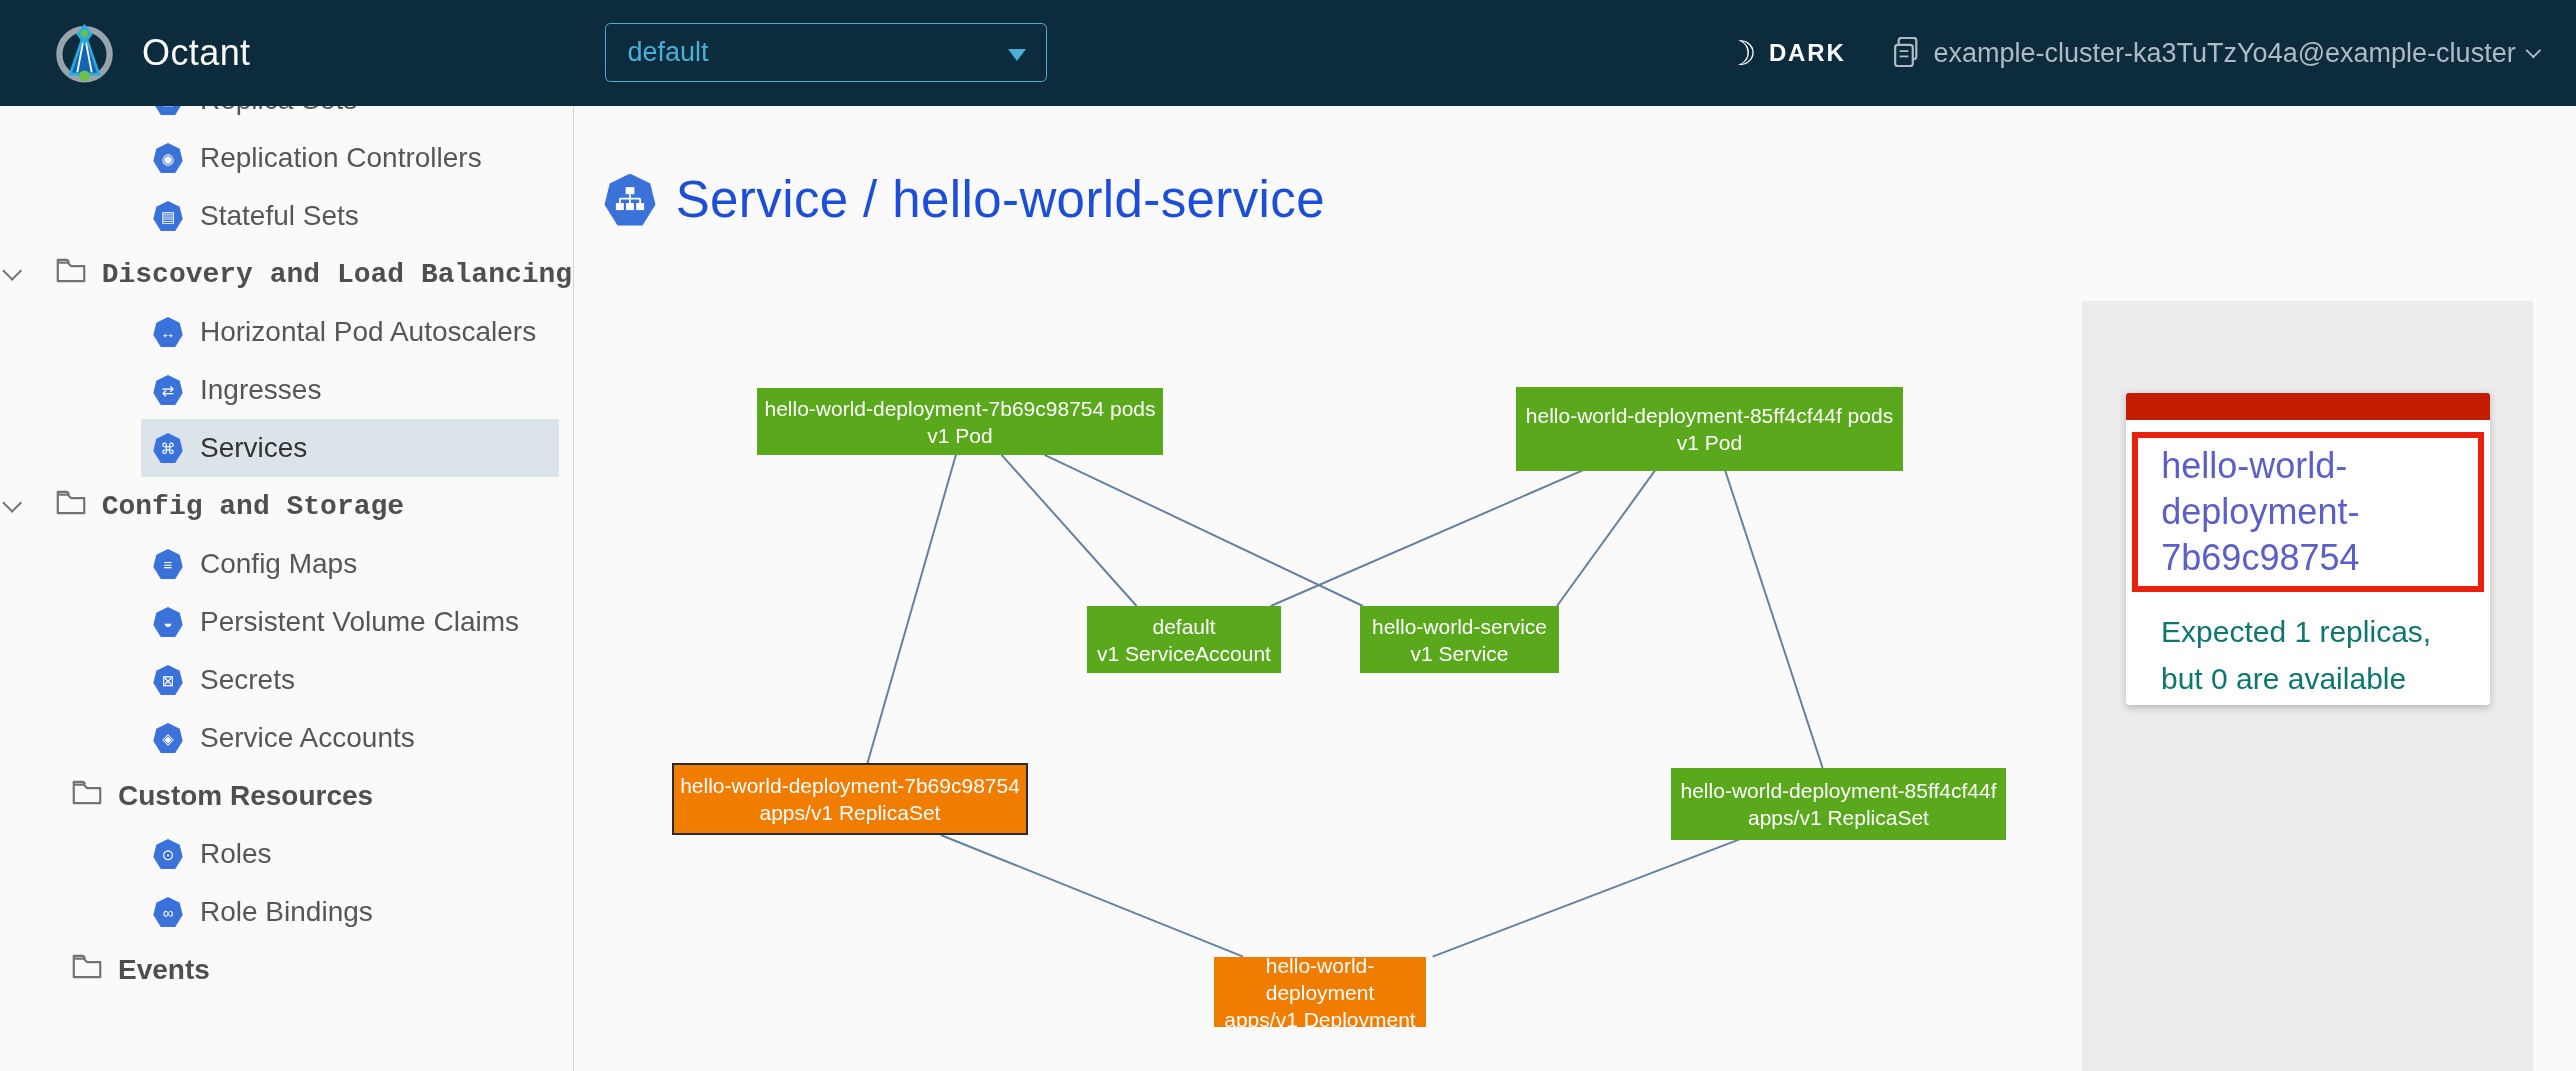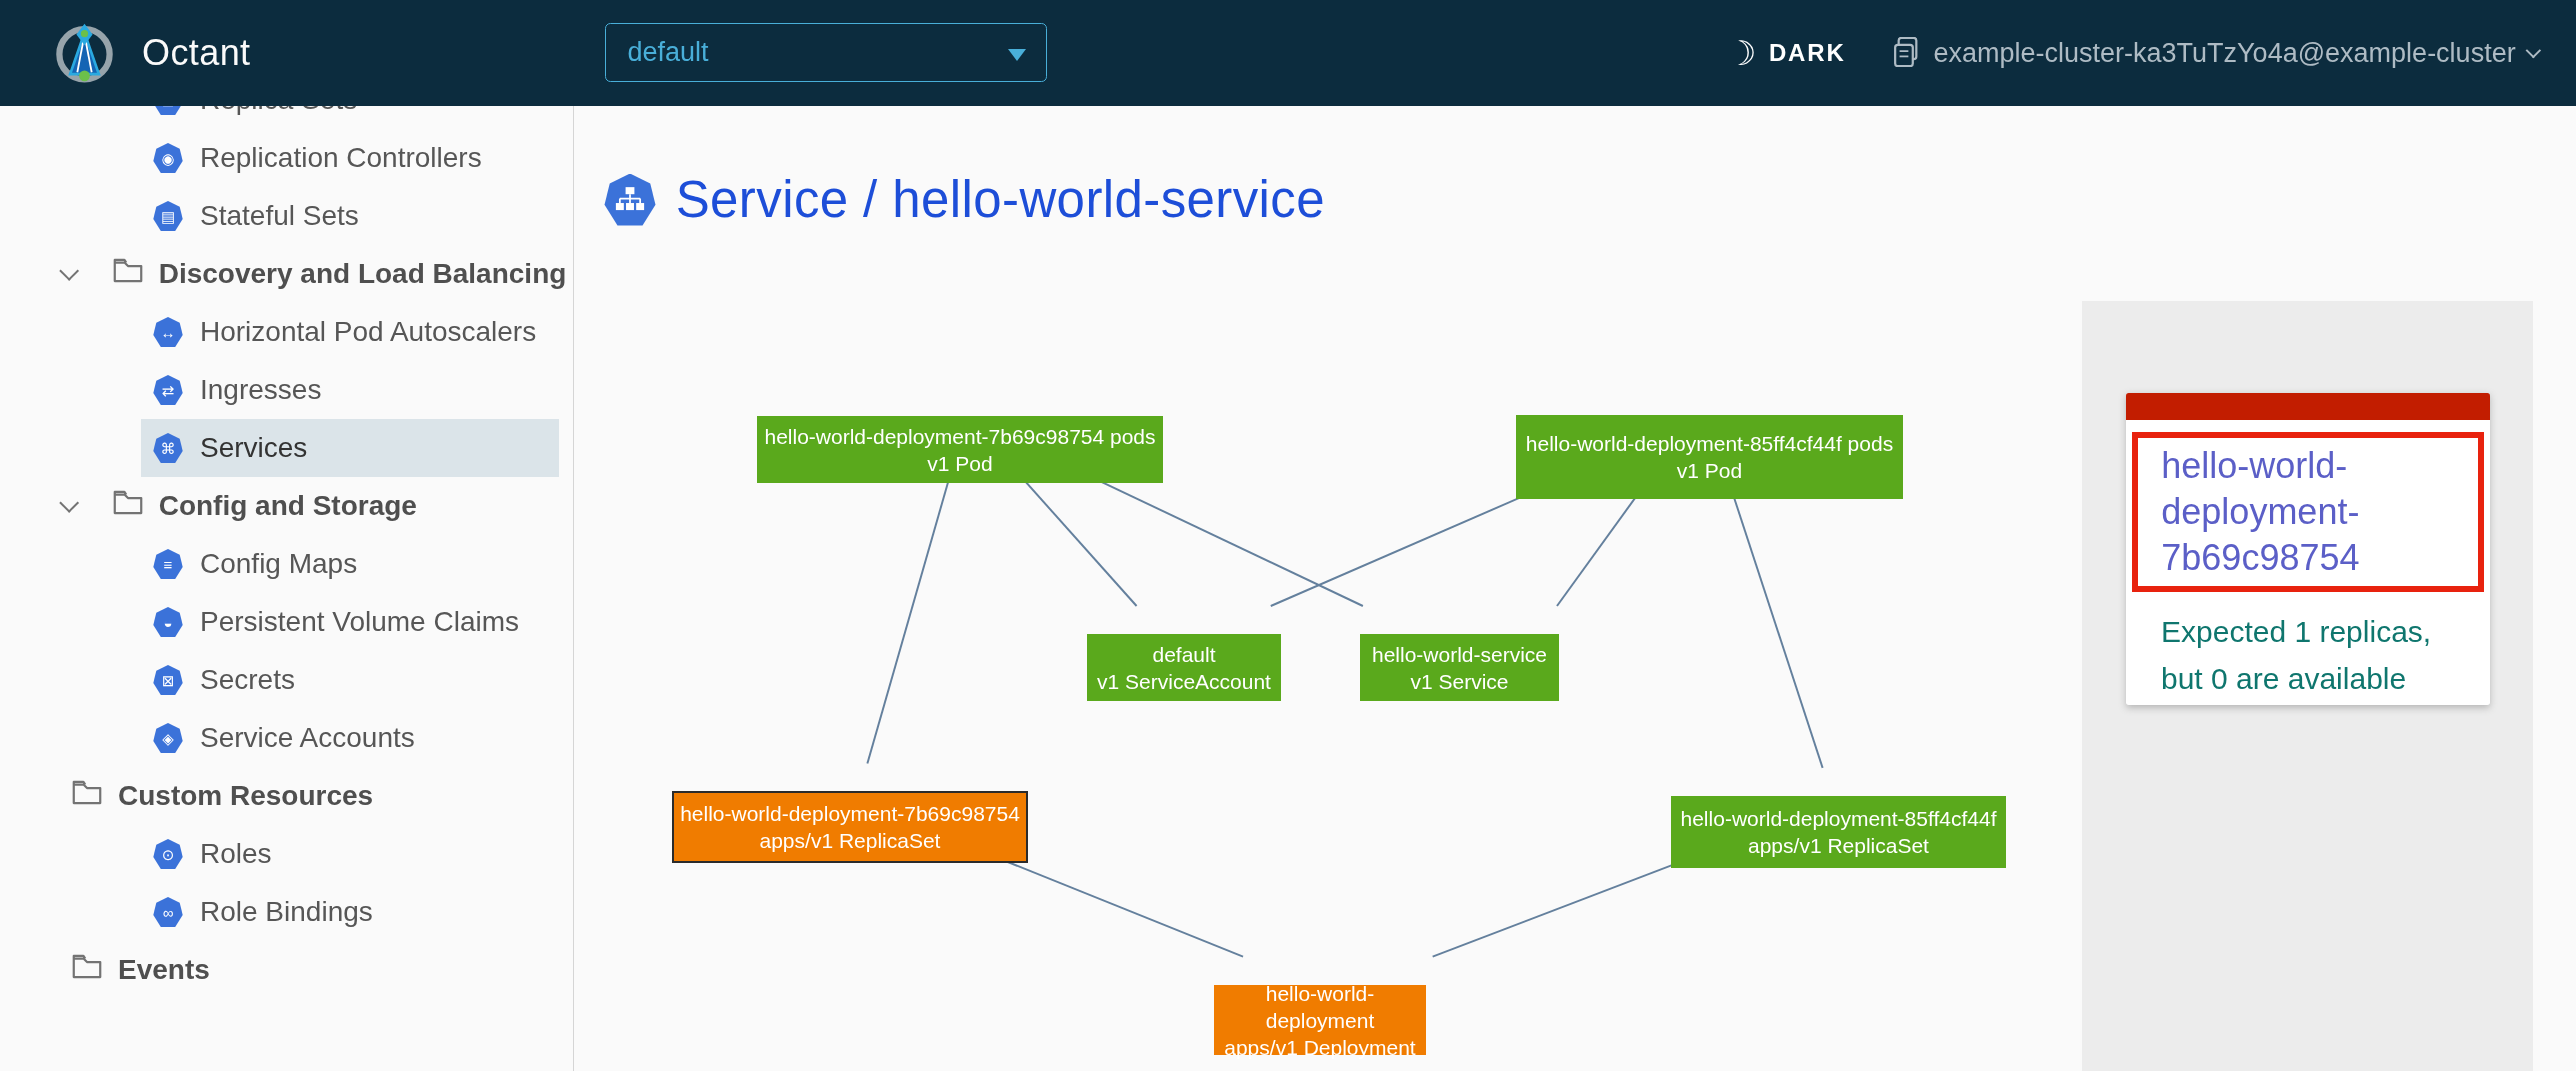--- a/index.html
+++ b/index.html
@@ -42,21 +42,21 @@
                    border-bottom:2.2px solid #aebbc4;transform:rotate(45deg);margin-top:-5.4px;}
 
   
   .sidebar{position:absolute;left:0;top:106px;width:574px;height:966px;background:#fafafa;
            border-right:0.9px solid #d5d5d5;overflow:hidden;}
   .side-list{position:absolute;left:0;top:-35px;width:100%;}
   .srow{height:58px;display:flex;align-items:center;font-size:28px;color:#565656;cursor:pointer;}
   .srow.selected{background:linear-gradient(to right,transparent 141px,var(--selected-bg) 141px,
                  var(--selected-bg) 559px,transparent 559px);color:#333;}
   .srow.item{padding-left:153px;}
-  .srow.group{padding-left:57px;font-weight:700;color:#4f4f4f;}
+  .srow.group{font-weight:700;color:#4f4f4f;font-family:Liberation Mono, monospace;}
   .srow.group-plain{padding-left:72px;font-weight:700;color:#4f4f4f;}
   .chevron-down{width:14.3px;height:14.3px;border-right:2.7px solid #737373;border-bottom:2.7px solid #737373;
                 transform:rotate(45deg);margin:-5.4px 0 0 5.4px;flex:0 0 auto;}
   .group .chevron-down{margin-right:36px;}
   .folder-icon{width:30px;height:25px;flex:0 0 auto;margin-right:16px;}
   .hepta{width:30px;height:30px;flex:0 0 auto;margin-right:17px;background:var(--icon-blue);
          clip-path:polygon(50% 0%,89% 19%,99% 60%,74% 100%,26% 100%,1% 60%,11% 19%);
          display:flex;align-items:center;justify-content:center;color:#fff;font-size:15px;line-height:1;}
 
   
@@ -71,21 +71,21 @@
   .tab{font-size:28px;color:#737373;position:relative;cursor:pointer;padding-bottom:3.6px;}
   .tab.active{color:#2b2b2b;font-weight:600;}
   .tab.active::after{content:'';position:absolute;left:0;right:0;bottom:-19.7px;height:6.3px;
                      background:var(--tab-active);}
 
   
   .graph{position:absolute;left:0;top:195px;width:1508px;height:771px;background:#fafafa;}
   .edges{position:absolute;left:0;top:0;width:100%;height:100%;}
   .gnode{position:absolute;color:#fff;display:flex;flex-direction:column;align-items:center;
          justify-content:center;text-align:center;font-size:21px;font-weight:500;line-height:27px;
-         cursor:pointer;margin-top:28px;}
+         cursor:pointer;}
   .gnode.ok{background:var(--ok-green);}
   .gnode.warning{background:var(--warning-orange);}
   .gnode.selected{border:2.7px solid #2b2b2b;}
 
   
   .panel{position:absolute;left:1508px;top:195px;width:451px;height:771px;background:var(--panel-bg);}
   .card{position:absolute;left:44px;top:92px;width:364px;height:312px;background:#fff;
         border-radius:2.7px;box-shadow:0 2.7px 7.2px rgba(120,120,120,.45);}
   .card-topbar{height:27px;background:var(--danger-dark);border-radius:2.7px 2.7px 0 0;}
   .alert-box{margin:11.6px 6.3px 0 6.3px;border:6.3px solid var(--danger-red);

